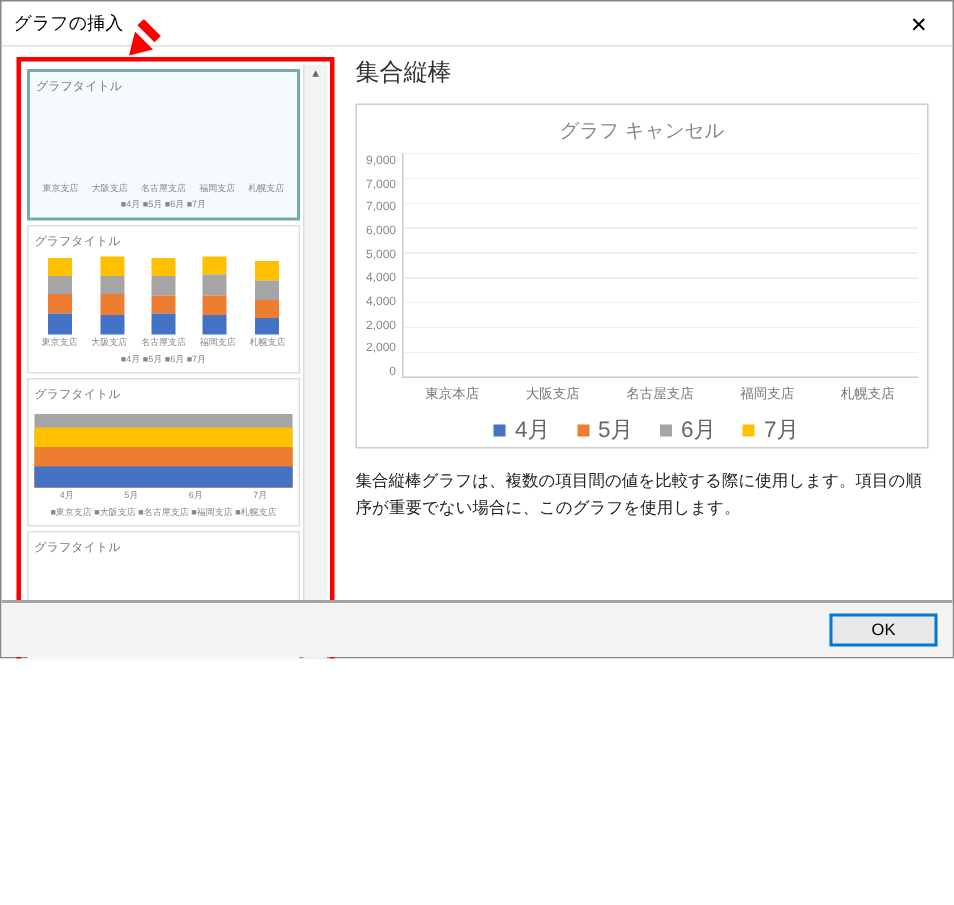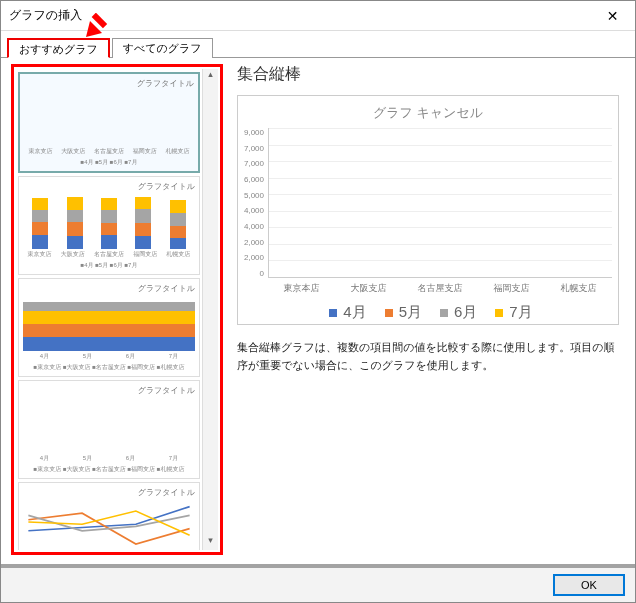--- a/index.html
+++ b/index.html
@@ -1,33 +1,33 @@
 <!DOCTYPE html>
 <html><head>
 <meta charset="utf-8">
 <style>
   * { box-sizing: border-box; margin: 0; padding: 0; }
   body { font-family: "Meiryo UI", "Yu Gothic UI", sans-serif; font-size: 12px; background: #fff; }
-  .window { width: 636px; height: 603px; border: 1px solid #888; position: relative; background: #fff; }
+  .window { width: 636px; height: 439px; border: 1px solid #888; position: relative; background: #fff; }
   .titlebar { height: 30px; display: flex; align-items: center; padding: 0 8px; border-bottom: 1px solid #ddd; position: relative; }
   .titlebar .title { font-size: 12px; }
   .titlebar .close { position: absolute; right: 0; top: 0; width: 45px; height: 30px; display: flex; align-items: center; justify-content: center; font-size: 14px; }
   .arrow { position: absolute; left: 83px; top: 12px; pointer-events: none; }
   .arrow svg { display: block; }
   .tabs { display: flex; border-bottom: 1px solid #999; padding-left: 6px; margin-top: 6px; position: relative; height: 20px; transform: translateY(1px); z-index: 1;}
   .tab { padding: 2px 10px 2px; border: 1px solid #999; border-bottom: none; margin-right: 2px; background: #fff; font-size: 11px; position: relative; top: 0px; height: 20px; line-height: 15px;}
   .tab.active { border: 2px solid #e00; border-bottom: 1px solid #fff; font-weight: normal; }
   .body { display: flex; padding: 7px 10px 0 10px; height: 498px; }
   
   .leftwrap { border: 3px solid #f00; padding: 2px; width: 212px; flex-shrink: 0; }
   .left { width: 100%; height: 100%; overflow: hidden; display: flex; }
   .thumbs { flex: 1; overflow: hidden; position: relative; }
   .thumb { border: 1px solid #ddd; margin: 3px 2px; padding: 4px; background: #fff; font-size: 7px; }
   .thumb.sel { border: 2px solid #7aa; background: #f5faff; }
-  .thumb .tt { text-align: right; font-size: 8px; color: #777; margin-bottom: 2px; }
+  .thumb .tt { text-align: left; font-size: 8px; color: #777; margin-bottom: 2px; }
   .mini { height: 55px; display: flex; align-items: flex-end; justify-content: space-around; position: relative; }
   .mini.area { align-items: stretch; }
   .mini .grp { display: flex; align-items: flex-end; gap: 1px; flex: 1; justify-content: center;}
   .mini .b { width: 4px; }
   .mini-x { display: flex; justify-content: space-around; font-size: 6px; color: #888; margin-top: 1px; }
   .mini-leg { text-align: center; font-size: 6px; color: #888; margin-top: 2px; }
   .scroll { width: 16px; border-left: 1px solid #ddd; background: #f3f3f3; position: relative; }
   .scroll .up, .scroll .dn { position: absolute; left: 0; width: 100%; height: 15px; text-align: center; font-size: 9px; color: #666; }
   .scroll .up { top: 0; }
   .scroll .dn { bottom: 0; }
@@ -38,21 +38,21 @@
   .plot { display: flex; height: 150px; }
   .yax { display: flex; flex-direction: column; justify-content: space-between; font-size: 8px; color: #888; text-align: right; padding-right: 4px; }
   .bars { flex: 1; display: flex; align-items: flex-end; justify-content: space-around; border-left: 1px solid #ccc; border-bottom: 1px solid #ccc; position: relative; background: repeating-linear-gradient(to top, transparent 0, transparent calc(100%/9 - 1px), #eee calc(100%/9 - 1px), #eee calc(100%/9)); }
   .bars .grp { display: flex; align-items: flex-end; gap: 2px; }
   .bars .b { width: 11px; }
   .xax { display: flex; justify-content: space-around; font-size: 9px; color: #777; margin: 4px 0 0 24px; text-align: right; }
   .leg { text-align: center; font-size: 15px; color: #666; margin-top: 8px; }
   .leg span { margin: 0 6px; }
   .sw { display: inline-block; width: 8px; height: 8px; vertical-align: middle; margin-right: 2px; }
   .desc { font-size: 11px; line-height: 1.6; margin-top: 14px; color: #222; }
-  .footer { position: absolute; bottom: 0; left: 0; right: 0; height: 38px; border-top: 4px solid #a3a3a3; display: flex; justify-content: flex-end; align-items: center; padding-right: 10px; gap: 22px; background: #f3f3f3; margin-top: 48px; }
+  .footer { position: absolute; bottom: 0; left: 0; right: 0; height: 38px; border-top: 2px solid #a3a3a3; display: flex; justify-content: flex-end; align-items: center; padding-right: 10px; gap: 22px; background: #f3f3f3; margin-top: 48px; }
   .btn { min-width: 72px; height: 22px; border: 1px solid #999; background: #e8e8e8; font-size: 11px; padding: 0 8px; }
   .btn.primary { border: 2px solid #0078d7; }
   
   .c1 { background: #4472c4; } 
   .c2 { background: #ed7d31; } 
   .c3 { background: #a5a5a5; } 
   .c4 { background: #ffc000; } 
   
   .areastack { width: 100%; height: 100%; position: relative; }
   .layer { position: absolute; left:0; right:0; bottom:0; }
@@ -68,24 +68,20 @@
     <div class="close">✕</div>
   </div>
 
   <div class="arrow">
     <svg width="26" height="26">
       <polygon points="2,24 6,8 18,20" fill="#f00"></polygon>
       <rect x="8" y="3" width="16" height="6" transform="rotate(45 14 6)" fill="#f00"></rect>
     </svg>
   </div>
 
-  <div class="tabs">
-    <div class="tab active">おすすめグラフ</div>
-    <div class="tab">すべてのグラフ</div>
-  </div>
 
   <div class="body">
     <div class="leftwrap">
     <div class="left">
       <div class="thumbs">
 
         <div class="thumb sel">
           <div class="tt">グラフタイトル</div>
           <div class="mini">
             <div class="grp">

